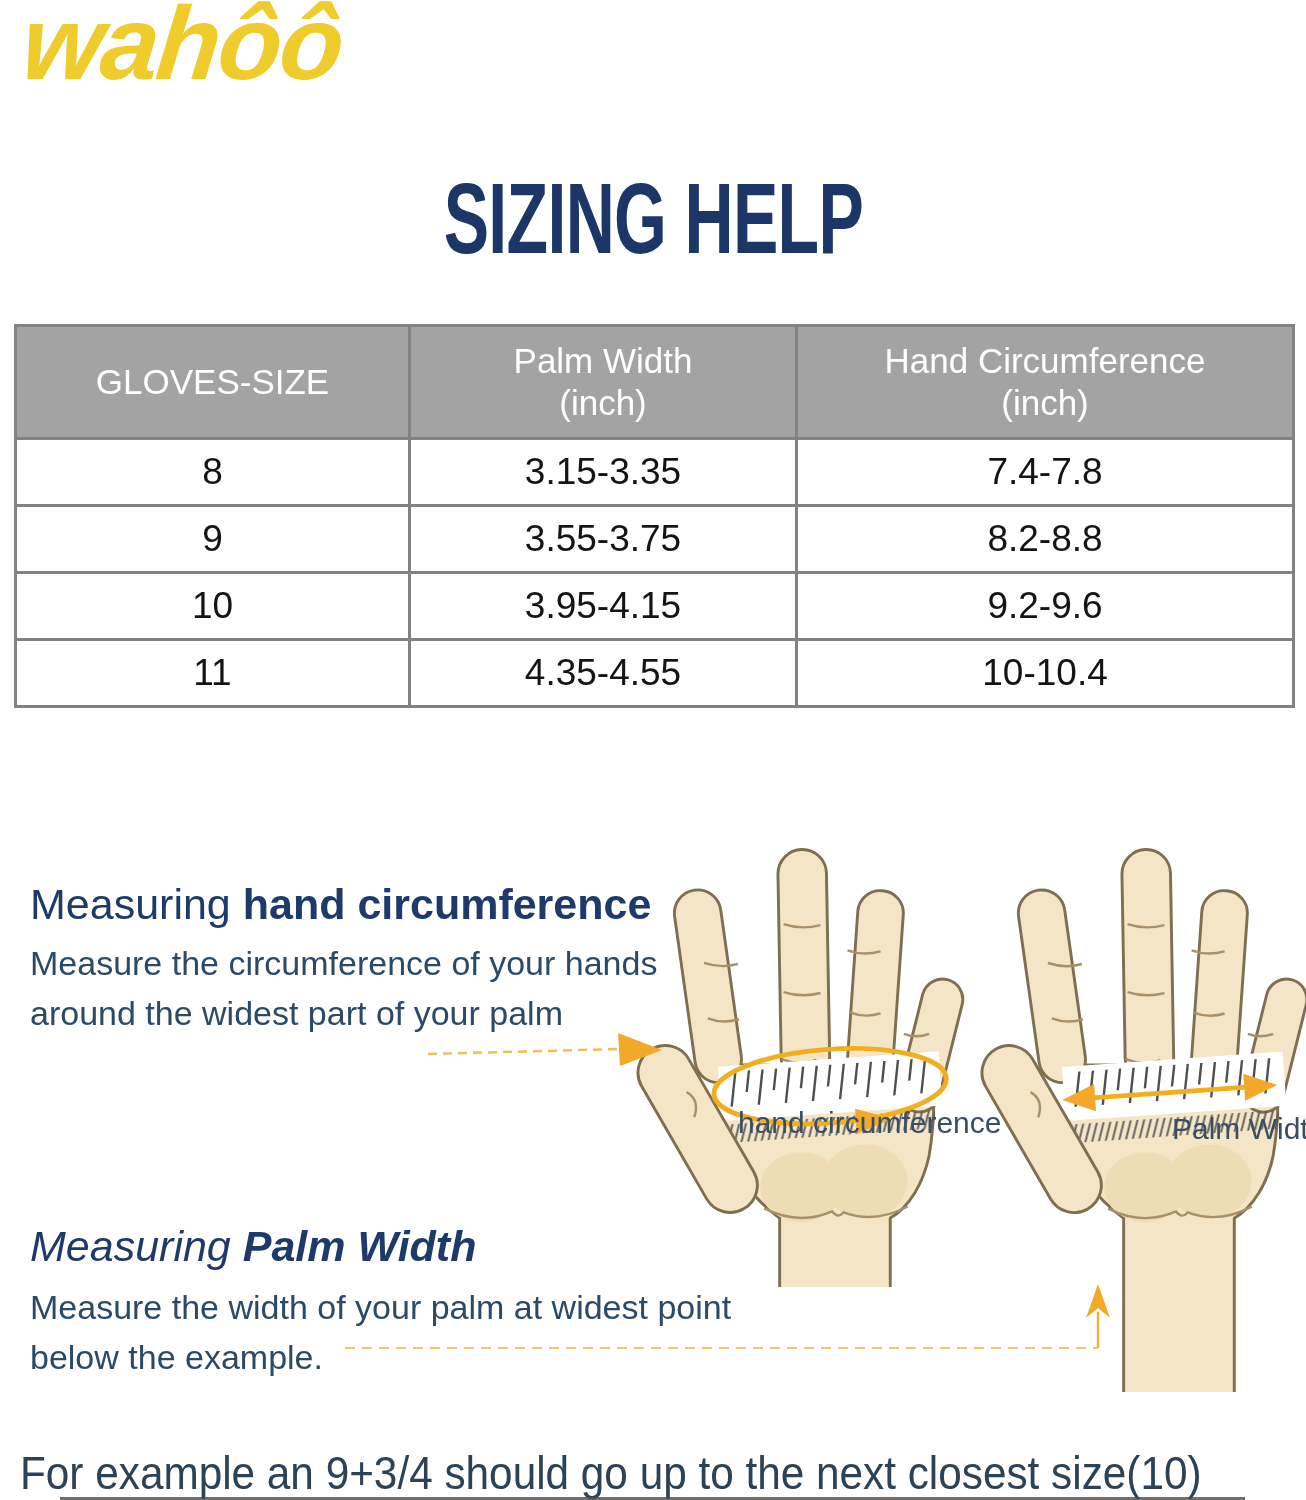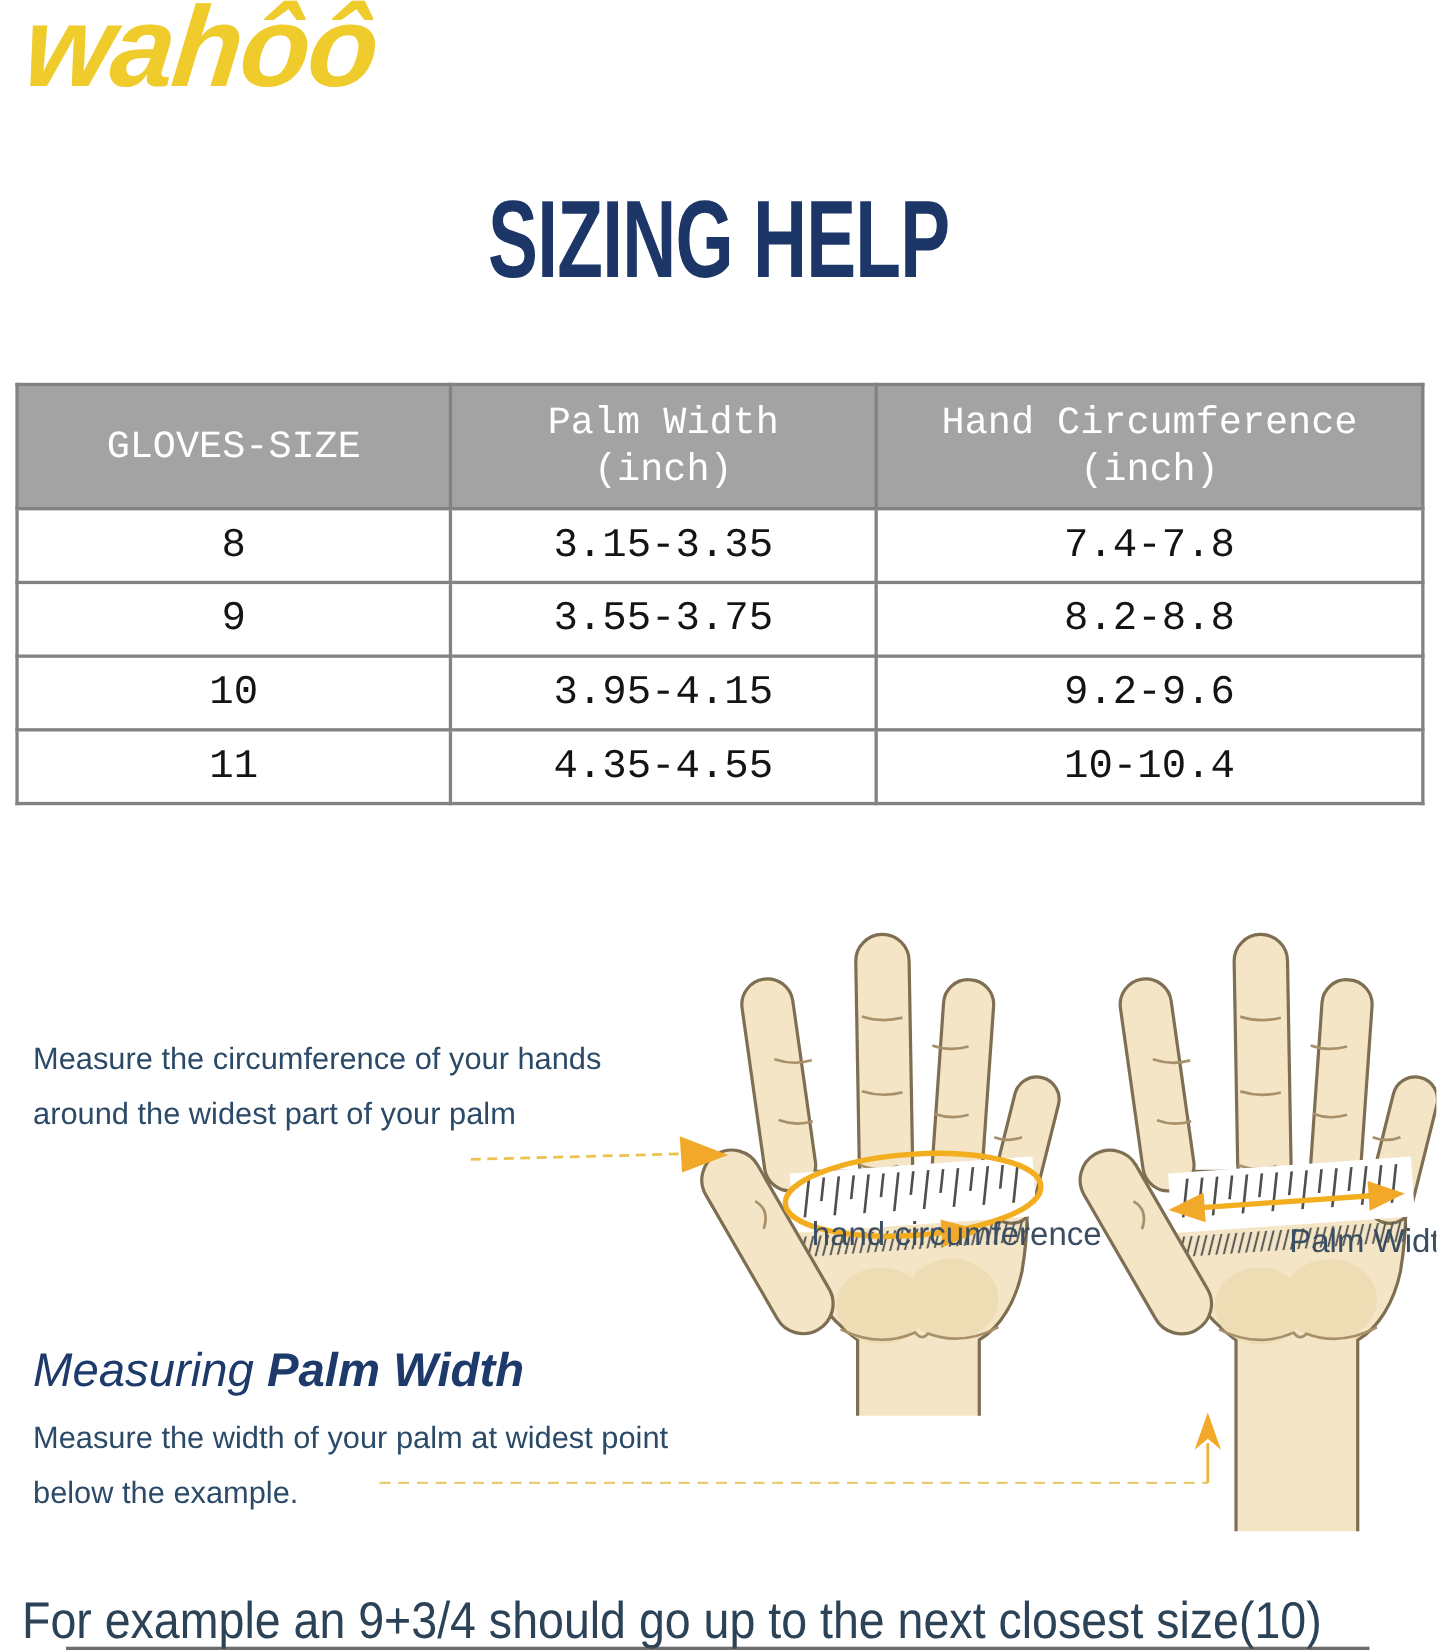--- a/index.html
+++ b/index.html
@@ -10,33 +10,33 @@
   #logo{position:absolute;left:16px;top:-22px;font-size:104px;line-height:130px;
         font-weight:bold;font-style:italic;transform:skewX(-6deg);transform-origin:left bottom;
         letter-spacing:-2px;}
 
   
   #title{position:absolute;left:0;top:168px;width:1306px;text-align:center;}
   #title .t{display:inline-block;font-size:100px;font-weight:bold;line-height:100px;
         transform:scaleX(0.68);transform-origin:center;letter-spacing:-1px;}
 
   
-  table.size{position:absolute;left:14px;top:348px;width:1278px;border-collapse:collapse;
-        table-layout:fixed;font-family:Liberation Mono, monospace;}
+  table.size{position:absolute;left:14px;top:324px;width:1278px;border-collapse:collapse;
+        table-layout:fixed;}
   table.size th,table.size td{border:3px solid #828282;text-align:center;vertical-align:middle;padding:0;}
   table.size th{height:110px;background:#a3a3a3;color:#ffffff;font-weight:normal;
         font-size:35px;line-height:42px;}
   table.size td{height:64px;font-size:37px;color:#141414;background:#ffffff;}
   .th-sub{display:block;}
   .th-sub:empty{display:none;}
 
   
   .sec-head{position:absolute;left:30px;margin:0;font-size:43px;line-height:48px;font-weight:normal;}
   .sec-head b{font-weight:bold;}
-  .sec-par{position:absolute;left:30px;margin:0;font-size:28px;line-height:50px;}
+  .sec-par{position:absolute;left:30px;margin:0;font-size:34px;line-height:50px;}
   #sec1-head{top:880px;}
   #sec1-par{top:938px;}
   #sec2-head{top:1222px;font-style:italic;}
   #sec2-par{top:1282px;}
 
   
   svg.hand{position:absolute;}
   .hand-label{position:absolute;font-size:30px;color:#3a4d61;white-space:nowrap;}
   #label-circ{left:738px;top:1106px;}
   #label-palm{left:1172px;top:1112px;}
@@ -97,20 +97,23 @@
       <td>9.2-9.6</td>
     </tr>
     <tr>
       <td>11</td>
       <td>4.35-4.55</td>
       <td>10-10.4</td>
     </tr>
   </tbody>
     </table>
 
+  <h2 class="sec-head" id="sec1-head" style="color:#1D3A6B;">
+    <span>Measuring </span><b>hand circumference</b>
+  </h2>
   <p class="sec-par" id="sec1-par" style="color:#2B4A68;">
     <span>Measure the circumference of your hands</span><br>
     <span>around the widest part of your palm</span><br>
   </p>
 
   <h2 class="sec-head" id="sec2-head" style="color:#1D3A6B;">
     <span>Measuring </span><b>Palm Width</b>
   </h2>
   <p class="sec-par" id="sec2-par" style="color:#2B4A68;">
     <span>Measure the width of your palm at widest point</span><br>

